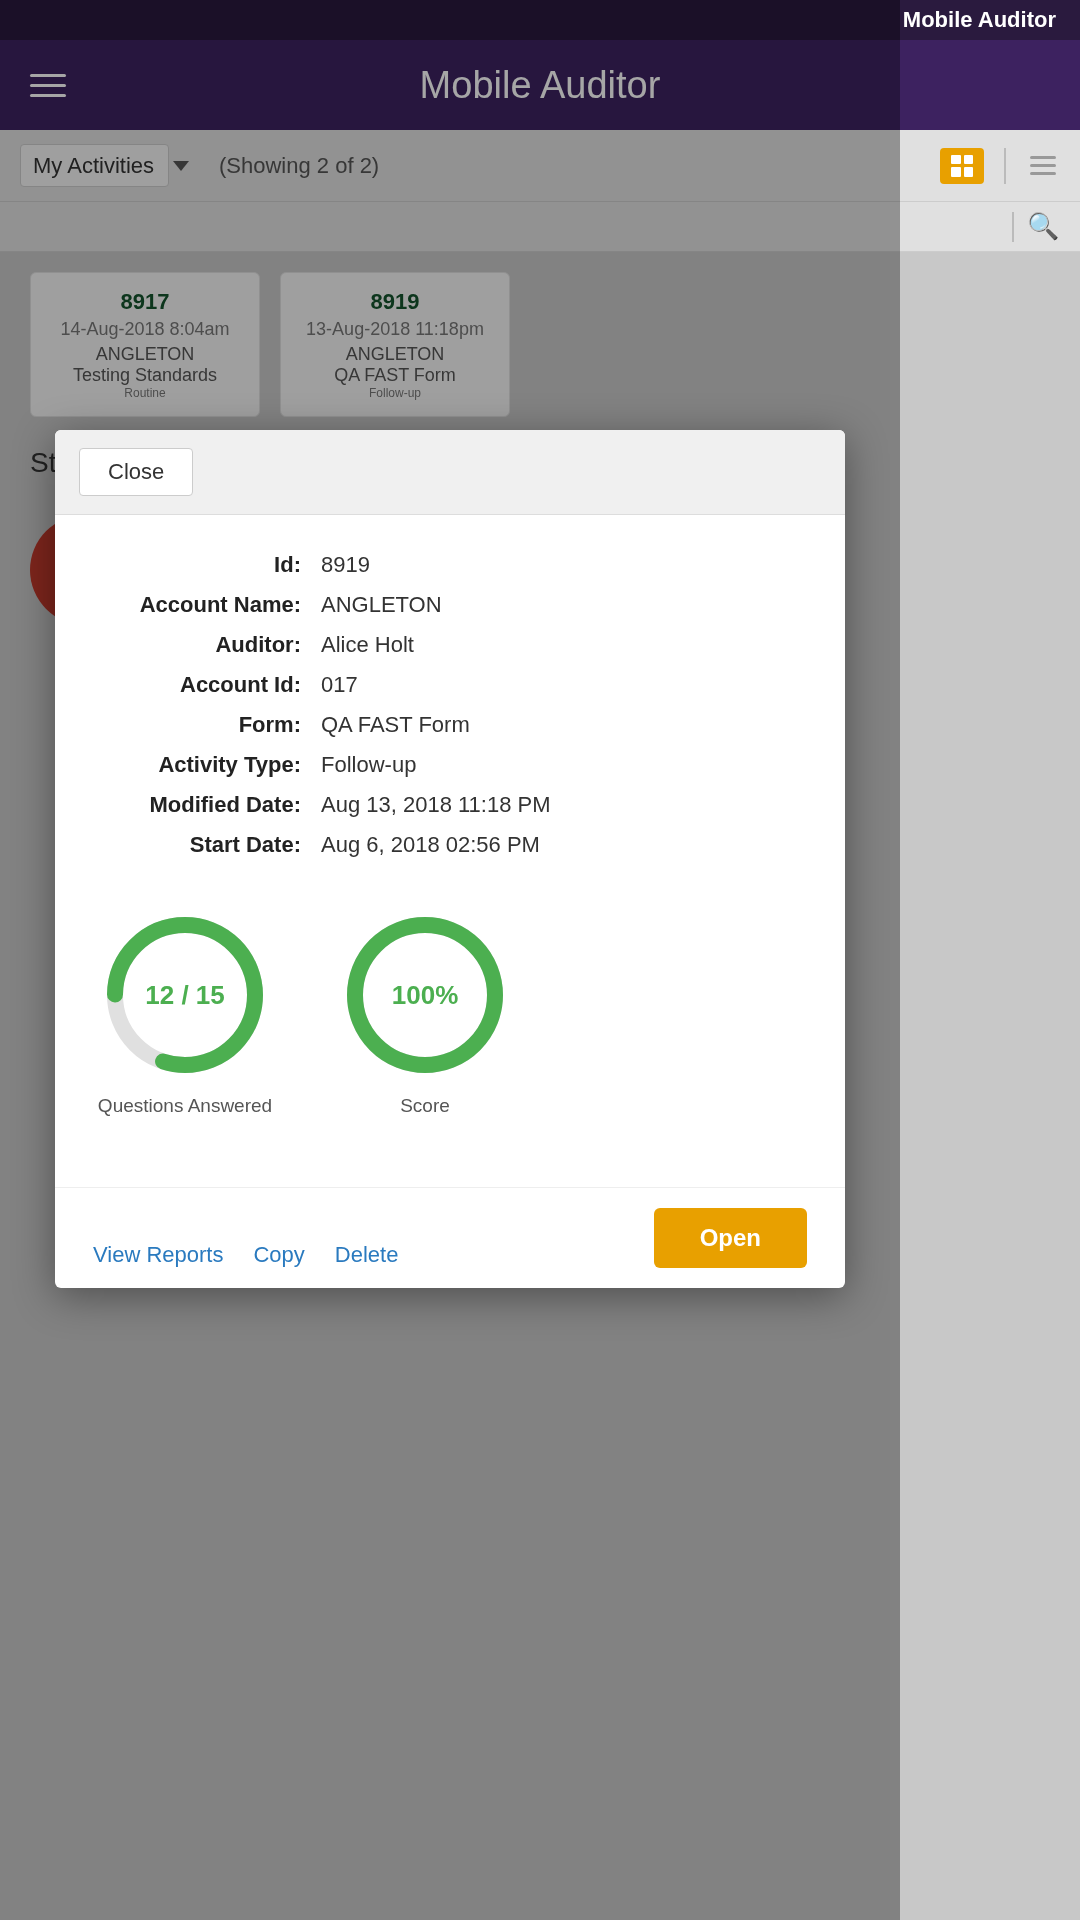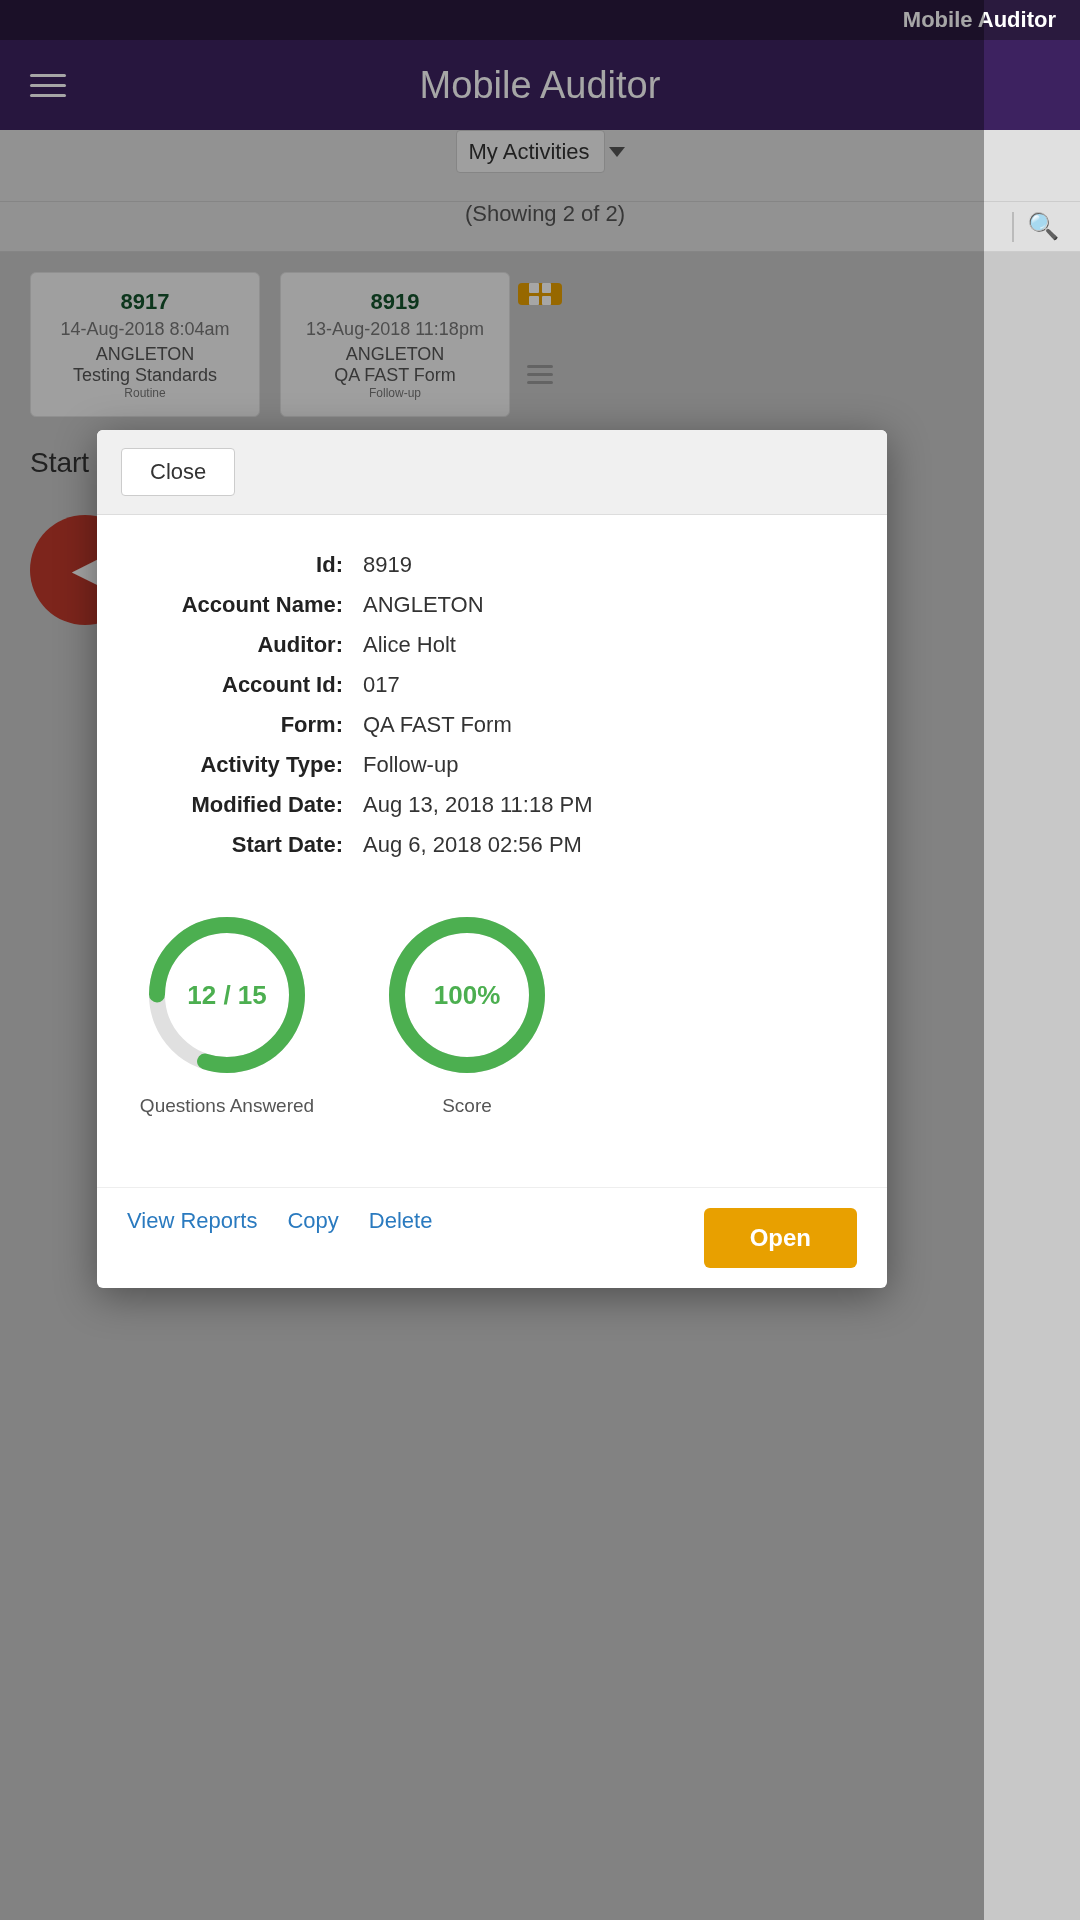--- a/index.html
+++ b/index.html
@@ -56,23 +56,22 @@
       font-size: 38px;
     }
 
     
     .toolbar {
       background: #e0e0e0;
       height: 72px;
       display: flex;
       align-items: center;
       padding: 0 20px;
-      gap: 28px;
+      gap: 20px;
       border-bottom: 1px solid #ccc;
-      flex-direction: column;
     }
     .activity-dropdown {
       display: flex;
       align-items: center;
       gap: 4px;
     }
     .activity-select {
       background: #f5f5f5;
       border: 1px solid #ccc;
       border-radius: 4px;
@@ -211,21 +210,21 @@
       font-size: 28px;
       color: #333;
       margin-bottom: 16px;
     }
 
     
     .overlay {
       position: absolute;
       top: 0;
       left: 0;
-      width: 984px;
+      width: 900px;
       height: 1920px;
       background: rgba(0,0,0,0.35);
       z-index: 10;
       display: flex;
       align-items: flex-start;
       justify-content: center;
       padding-top: 430px;
     }
 
     
@@ -309,23 +308,23 @@
     .chart-caption {
       font-size: 19px;
       color: #555;
       margin-top: 10px;
       text-align: left;
     }
 
     
     .modal-footer {
       border-top: 1px solid #eee;
-      padding: 20px 30px;
-      display: flex;
-      align-items: flex-start;
+      padding: 20px 38px;
+      display: flex;
+      align-items: flex-end;
       gap: 30px;
     }
     .footer-link {
       font-size: 22px;
       color: #2a7abf;
       cursor: pointer;
       background: none;
       border: none;
       text-decoration: none;
     }

